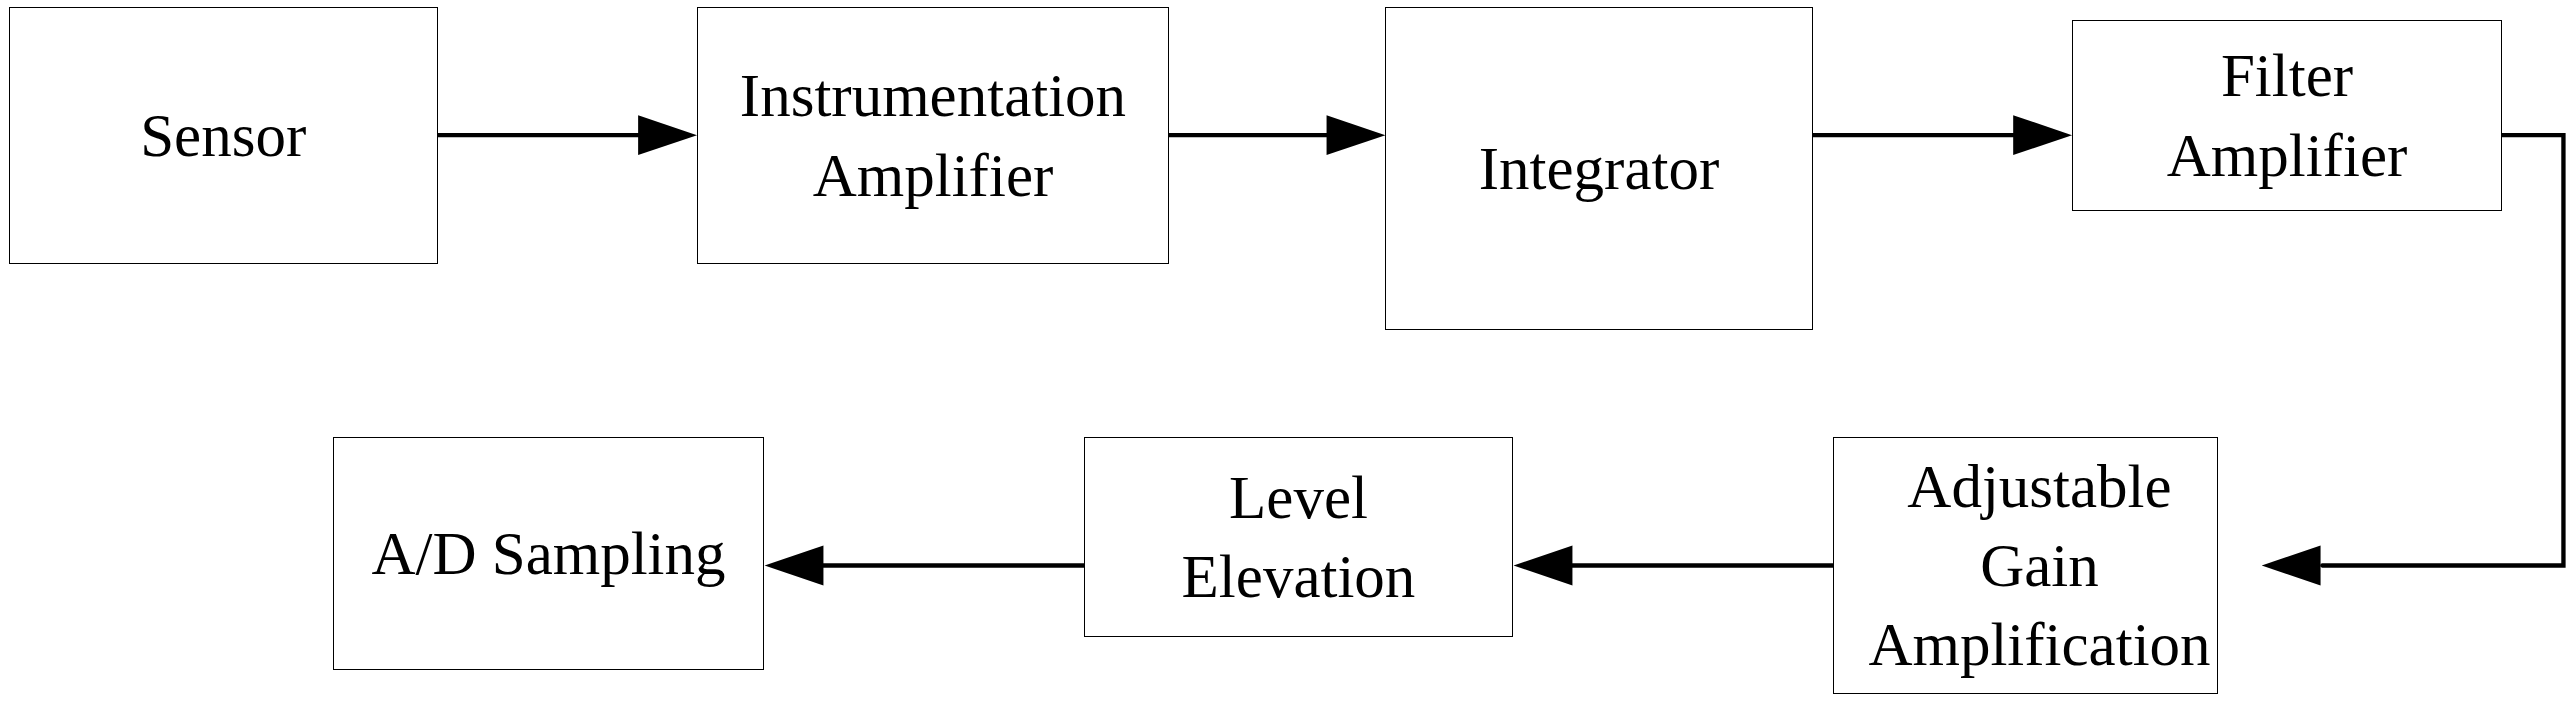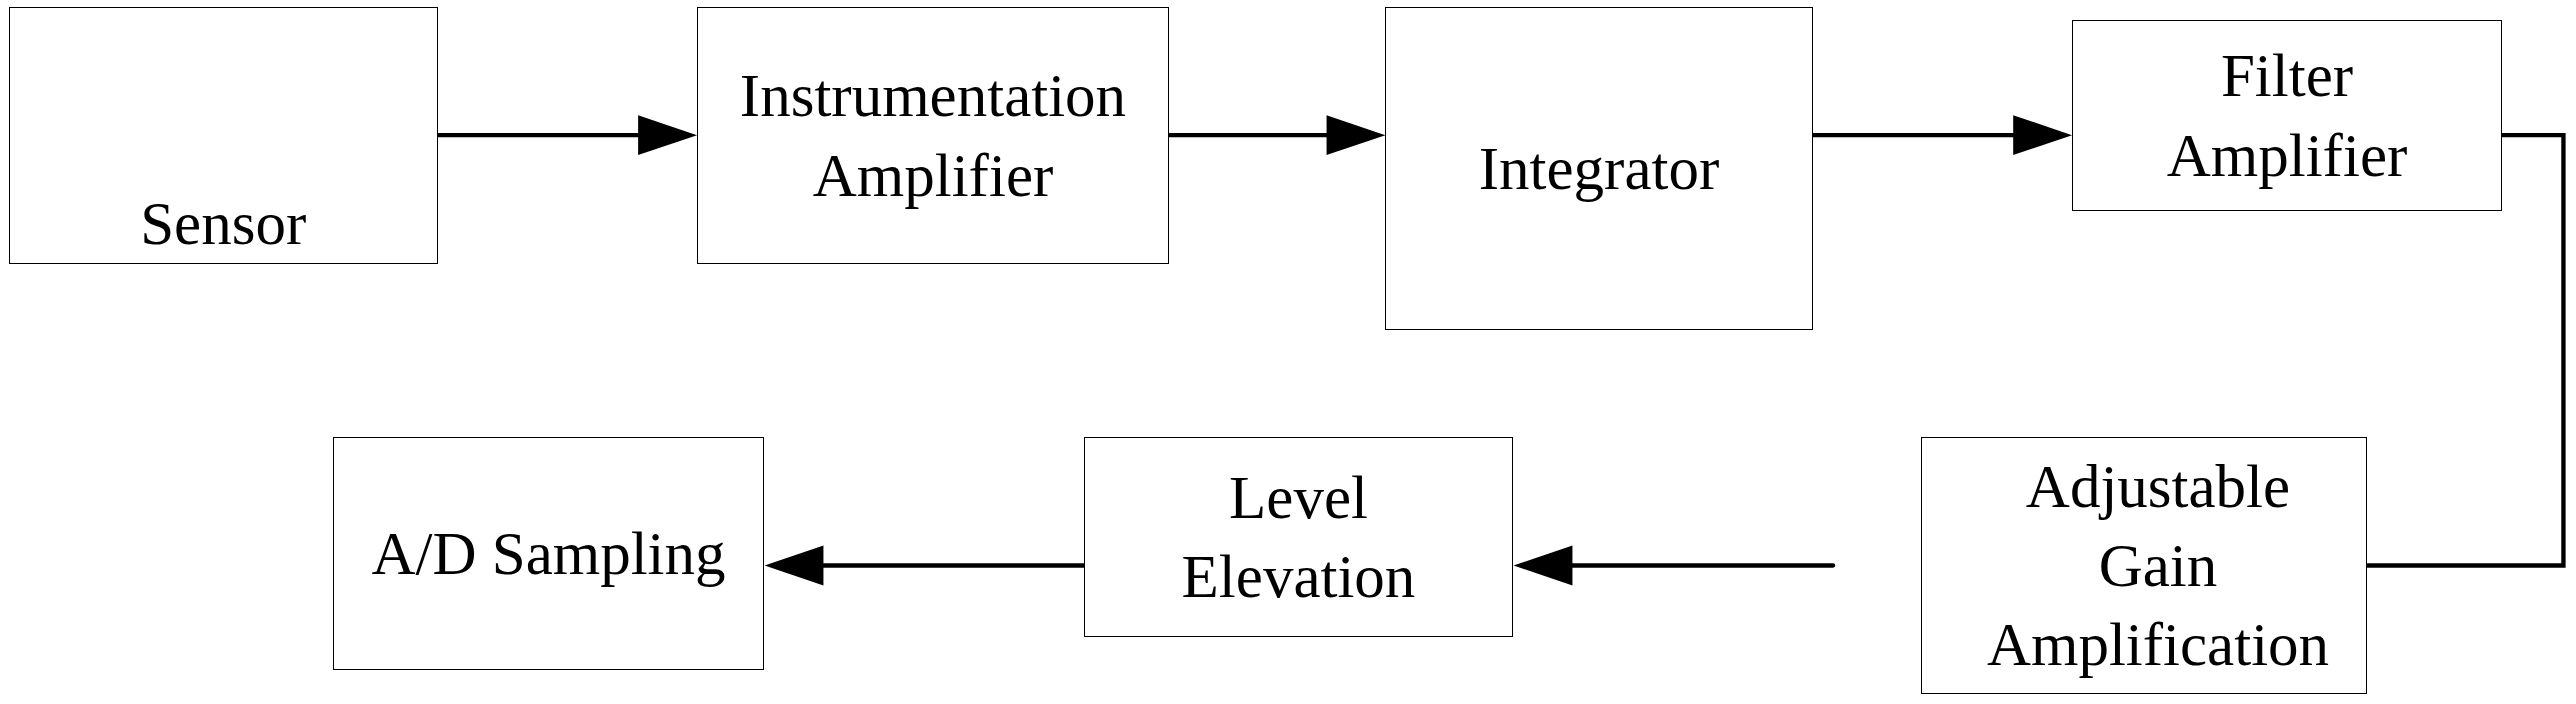--- a/index.html
+++ b/index.html
@@ -35,27 +35,27 @@
     z-index: 1;
     font-family: "Liberation Serif", "DejaVu Serif", serif;
     font-size: 61px;
     line-height: 1.3;
     color: #000000;
   }
   .node .line {
     white-space: nowrap;
   }
   
-  #node-sensor        { left: 8.7px;   top: 7px;   width: 429px; height: 257px; justify-content: flex-end; }
+  #node-sensor        { left: 8.7px;   top: 7px;   width: 429px; height: 257px; }
   #node-inamp         { left: 697px;  top: 7px;   width: 472px; height: 257px; text-align: center; }
   #node-integrator    { left: 1385px; top: 7px;   width: 428px; height: 323px; }
   #node-filter        { left: 2072px; top: 20px;   width: 430px; height: 191px; }
   #node-adsampling    { left: 333px;  top: 437px; width: 431px; height: 233px; }
   #node-level         { left: 1084px; top: 437px; width: 429px; height: 200px; }
-  #node-adjgain       { left: 1921px; top: 437px; width: 446px; height: 257px; padding-left: 28px; }
+  #node-adjgain       { left: 1833px; top: 437px; width: 385px; height: 257px; padding-left: 28px; }
 </style>
 </head>
 <body>
 
 <div class="diagram">
 
   <svg class="wires" width="2576" height="705" viewBox="0 0 2975 814">
 
     <g>
       <line x1="505" y1="156" x2="740" y2="156" stroke="#000" stroke-width="5" stroke-linecap="round"></line>

